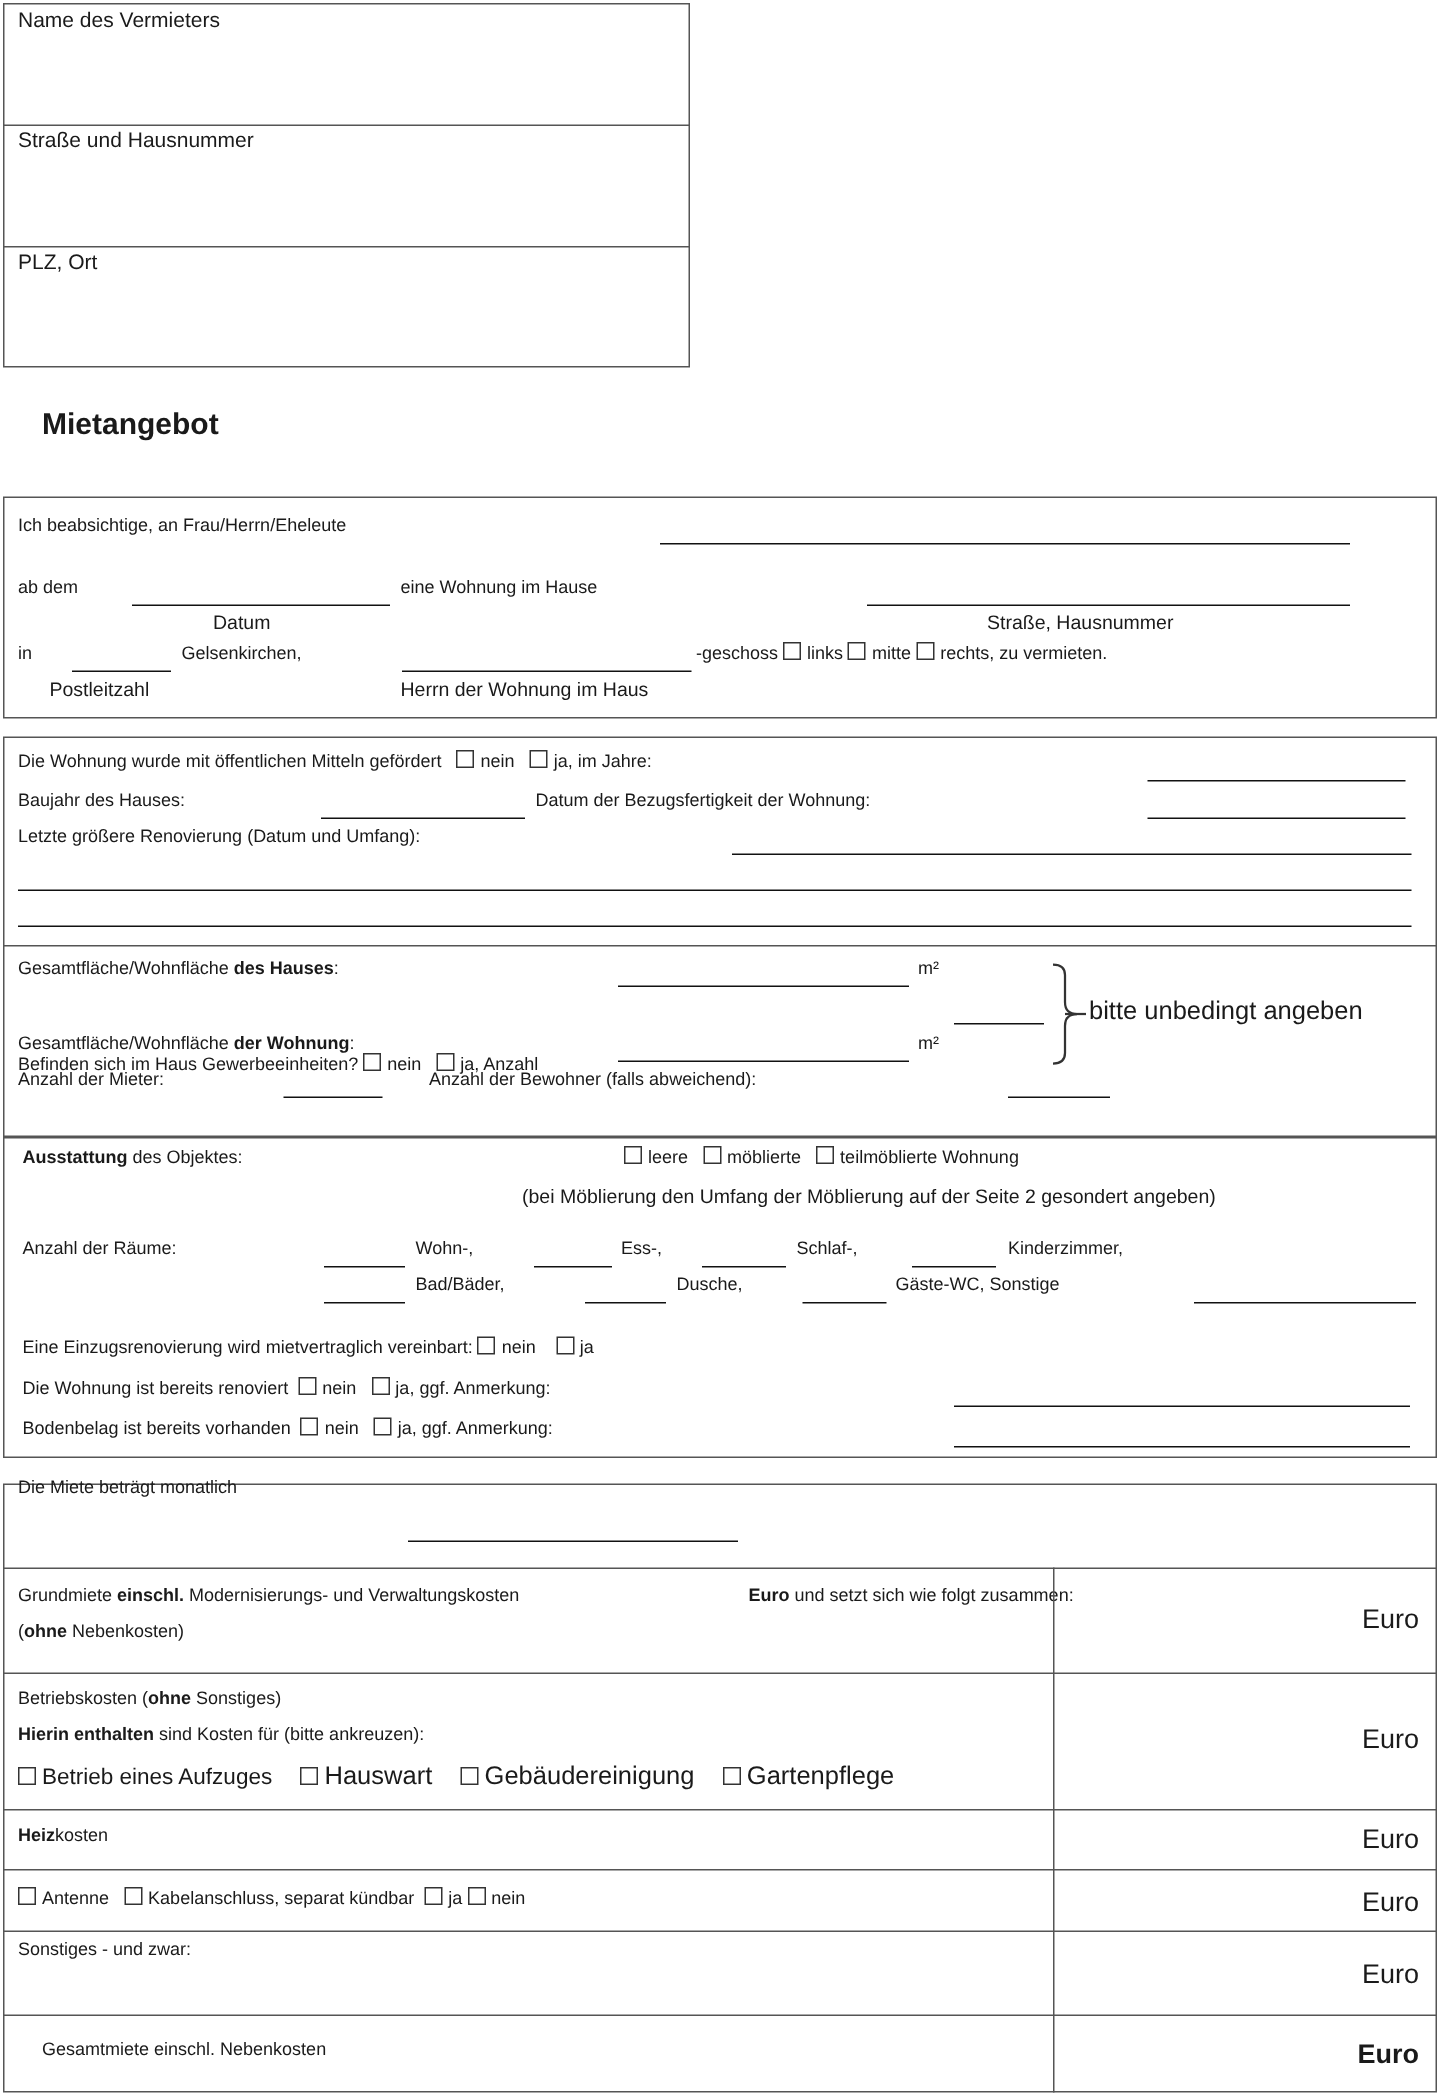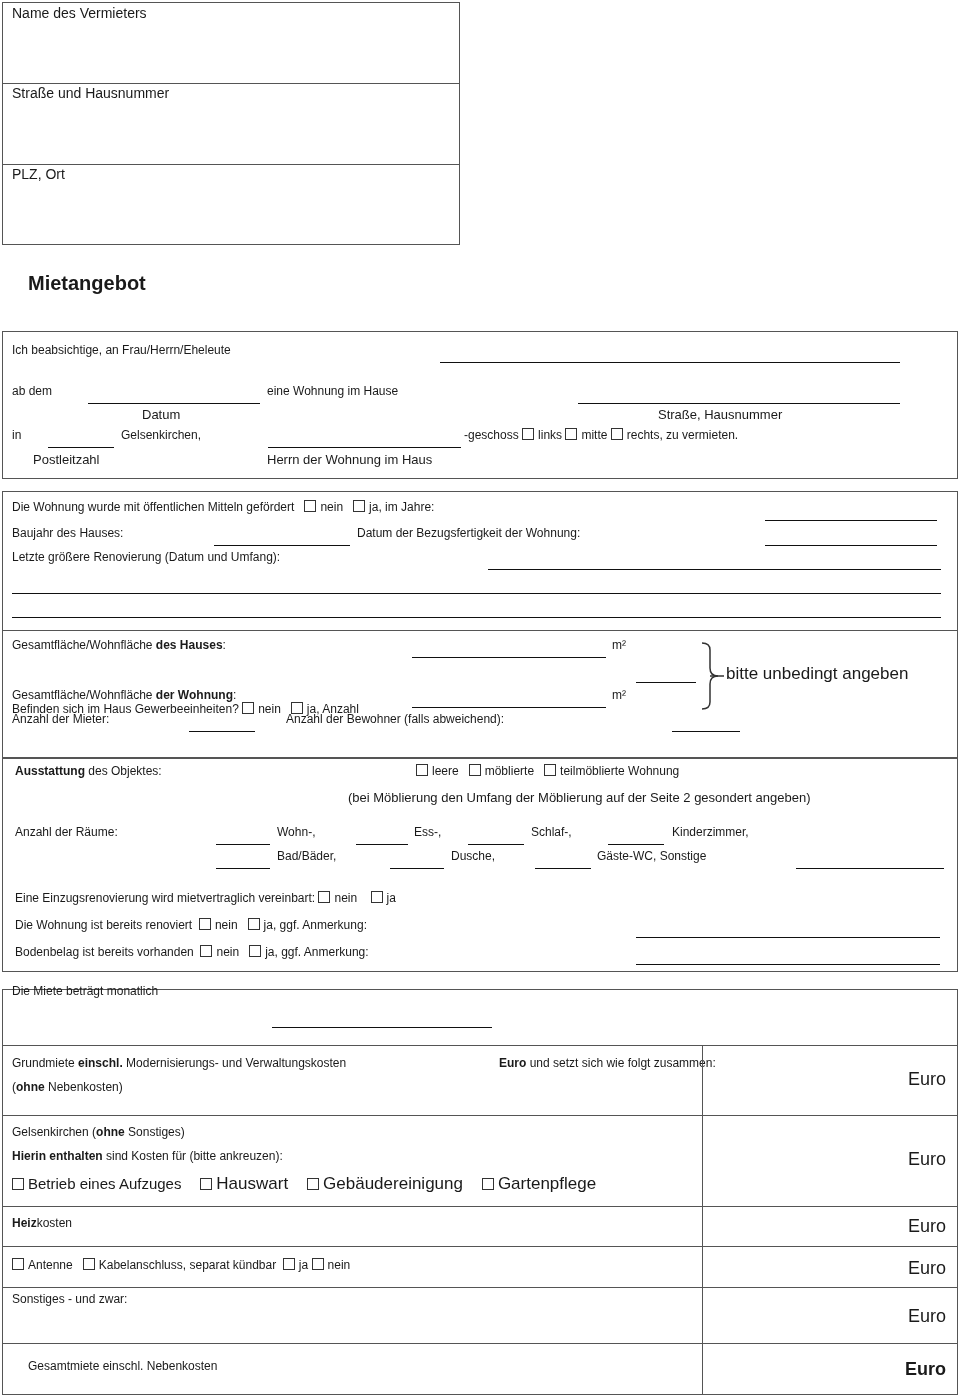--- a/index.html
+++ b/index.html
@@ -149,21 +149,21 @@
 
 <div class="hline" style="left:2px;top:1045px;width:956px;"></div>
 <div class="vline" style="left:702px;top:1045px;height:350px;"></div>
 
 <div class="abs t18" style="left:12px;top:1056px;"><span>Grundmiete </span><b>einschl.</b><span> Modernisierungs- und Verwaltungskosten</span></div>
 <div class="abs t18" style="left:12px;top:1080px;"><span>(</span><b>ohne</b><span> Nebenkosten)</span></div>
 <div class="abs" style="left:706px;top:1048px;width:248px;height:64px;"></div>
 <div class="euro" style="top:1069px;">Euro</div>
 <div class="hline" style="left:2px;top:1115px;width:956px;"></div>
 
-<div class="abs t18" style="left:12px;top:1125px;"><span>Gelsenkirchen (</span><b>ohne</b><span> Sonstiges)</span></div>
+<div class="abs t18" style="left:12px;top:1125px;"><span>Betriebskosten (</span><b>ohne</b><span> Sonstiges)</span></div>
 <div class="abs t18" style="left:12px;top:1149px;"><b>Hierin enthalten</b><span> sind Kosten für (bitte ankreuzen):</span></div>
 <div class="abs t17" style="left:12px;top:1174px;">
   <span class="cb"></span><span style="font-size:15px;">Betrieb eines Aufzuges</span>&nbsp;&nbsp;&nbsp;
   <span class="cb"></span><span>Hauswart</span>&nbsp;&nbsp;&nbsp;
   <span class="cb"></span><span>Gebäudereinigung</span>&nbsp;&nbsp;&nbsp;
   <span class="cb"></span><span>Gartenpflege</span>
 </div>
 <div class="abs" style="left:706px;top:1118px;width:248px;height:86px;"></div>
 <div class="euro" style="top:1149px;">Euro</div>
 <div class="hline" style="left:2px;top:1206px;width:956px;"></div>

